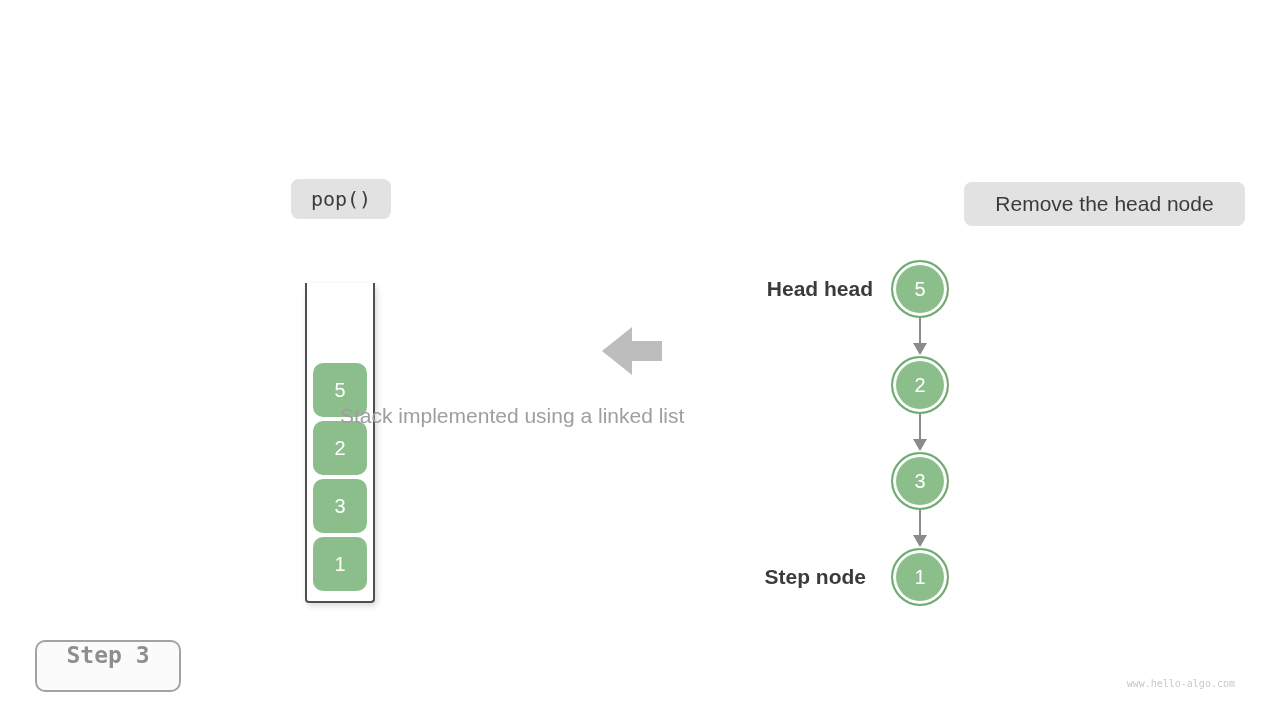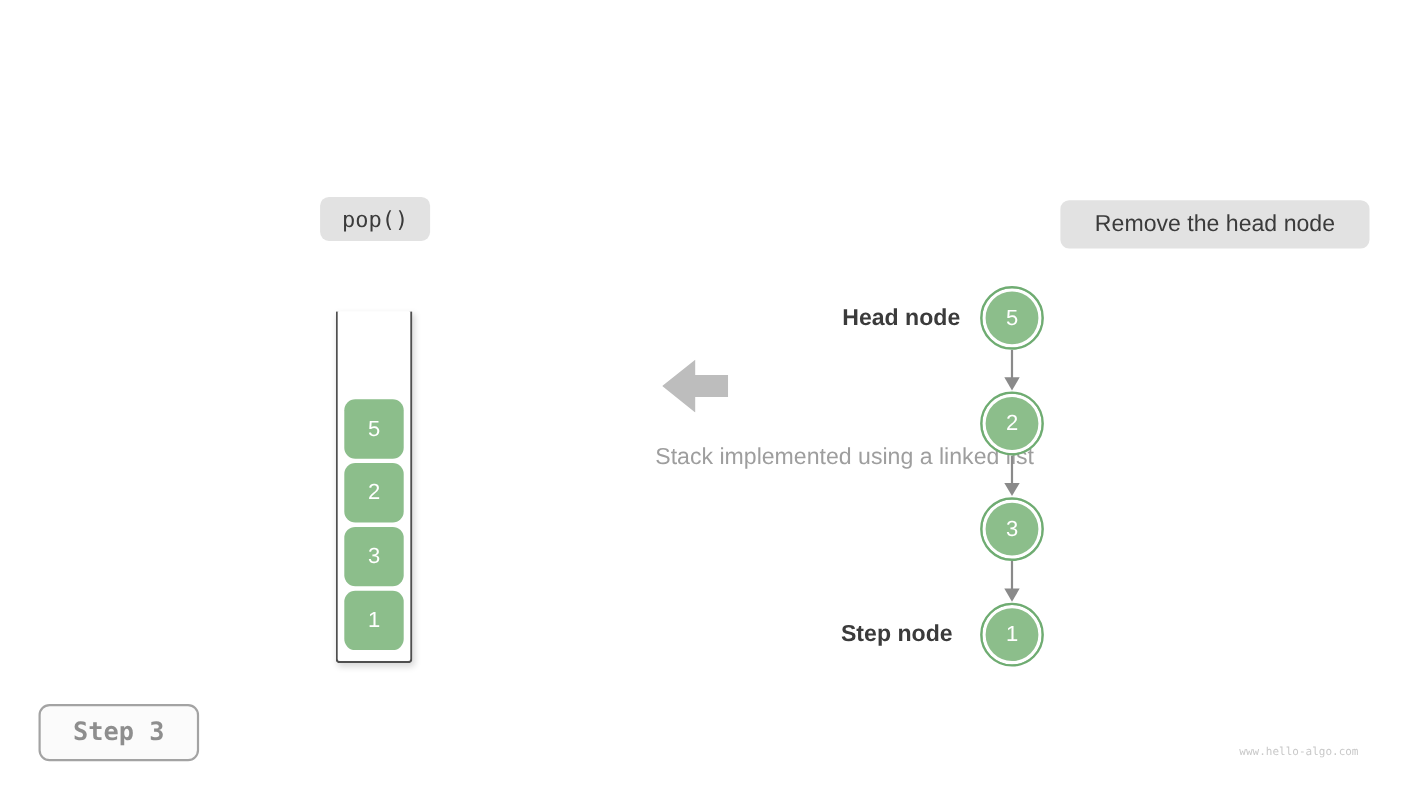--- a/index.html
+++ b/index.html
@@ -60,21 +60,21 @@
     font-size:20px;font-weight:500;
     display:flex;align-items:center;justify-content:center;
   }
   .big-arrow{
     position:absolute;left:602px;top:327px;
     color:var(--arrow-gray);
   }
   .caption{
     position:absolute;
     left:340px;top:404px;width:600px;
-    text-align:right;
+    text-align:left;
     font-size:21px;
     color:var(--text-gray);
   }
   .ll-node{
     position:absolute;left:891px;
     width:58px;height:58px;border-radius:50%;
     background:var(--node-green);
     border:2px solid var(--node-border-green);
     box-shadow:inset 0 0 0 3px #ffffff;
     color:#ffffff;font-size:20px;font-weight:500;
@@ -98,21 +98,21 @@
     white-space:nowrap;
   }
   .head-label{right:407px;top:277px;}
   .tail-label{right:414px;top:565px;}
   .step-badge{
     position:absolute;
     left:35px;top:640px;width:146px;height:52px;
     border:2px solid var(--step-border);
     border-radius:10px;
     background:#fbfbfb;
-    display:flex;align-items:center;justify-content:center;
+    display:flex;justify-content:center;
     font-family:"DejaVu Sans Mono", monospace;
     font-size:23px;font-weight:bold;
     color:var(--step-text);
   }
   .watermark{
     position:absolute;
     right:45px;top:678px;
     font-family:"DejaVu Sans Mono", monospace;
     font-size:10px;
     color:var(--watermark-gray);
@@ -171,21 +171,21 @@
   <div class="ll-node ll-node-1">
     <span>2</span>
   </div>
   <div class="ll-node ll-node-2">
     <span>3</span>
   </div>
   <div class="ll-node ll-node-3">
     <span>1</span>
   </div>
 
-  <div class="side-label head-label">Head node</div>
+  <div class="side-label head-label">Head head</div>
   <div class="side-label tail-label">Step node</div>
 
   <div class="step-badge">
     <span>Step 3</span>
   </div>
 
   <div class="watermark">www.hello-algo.com</div>
 
 </div>
 

